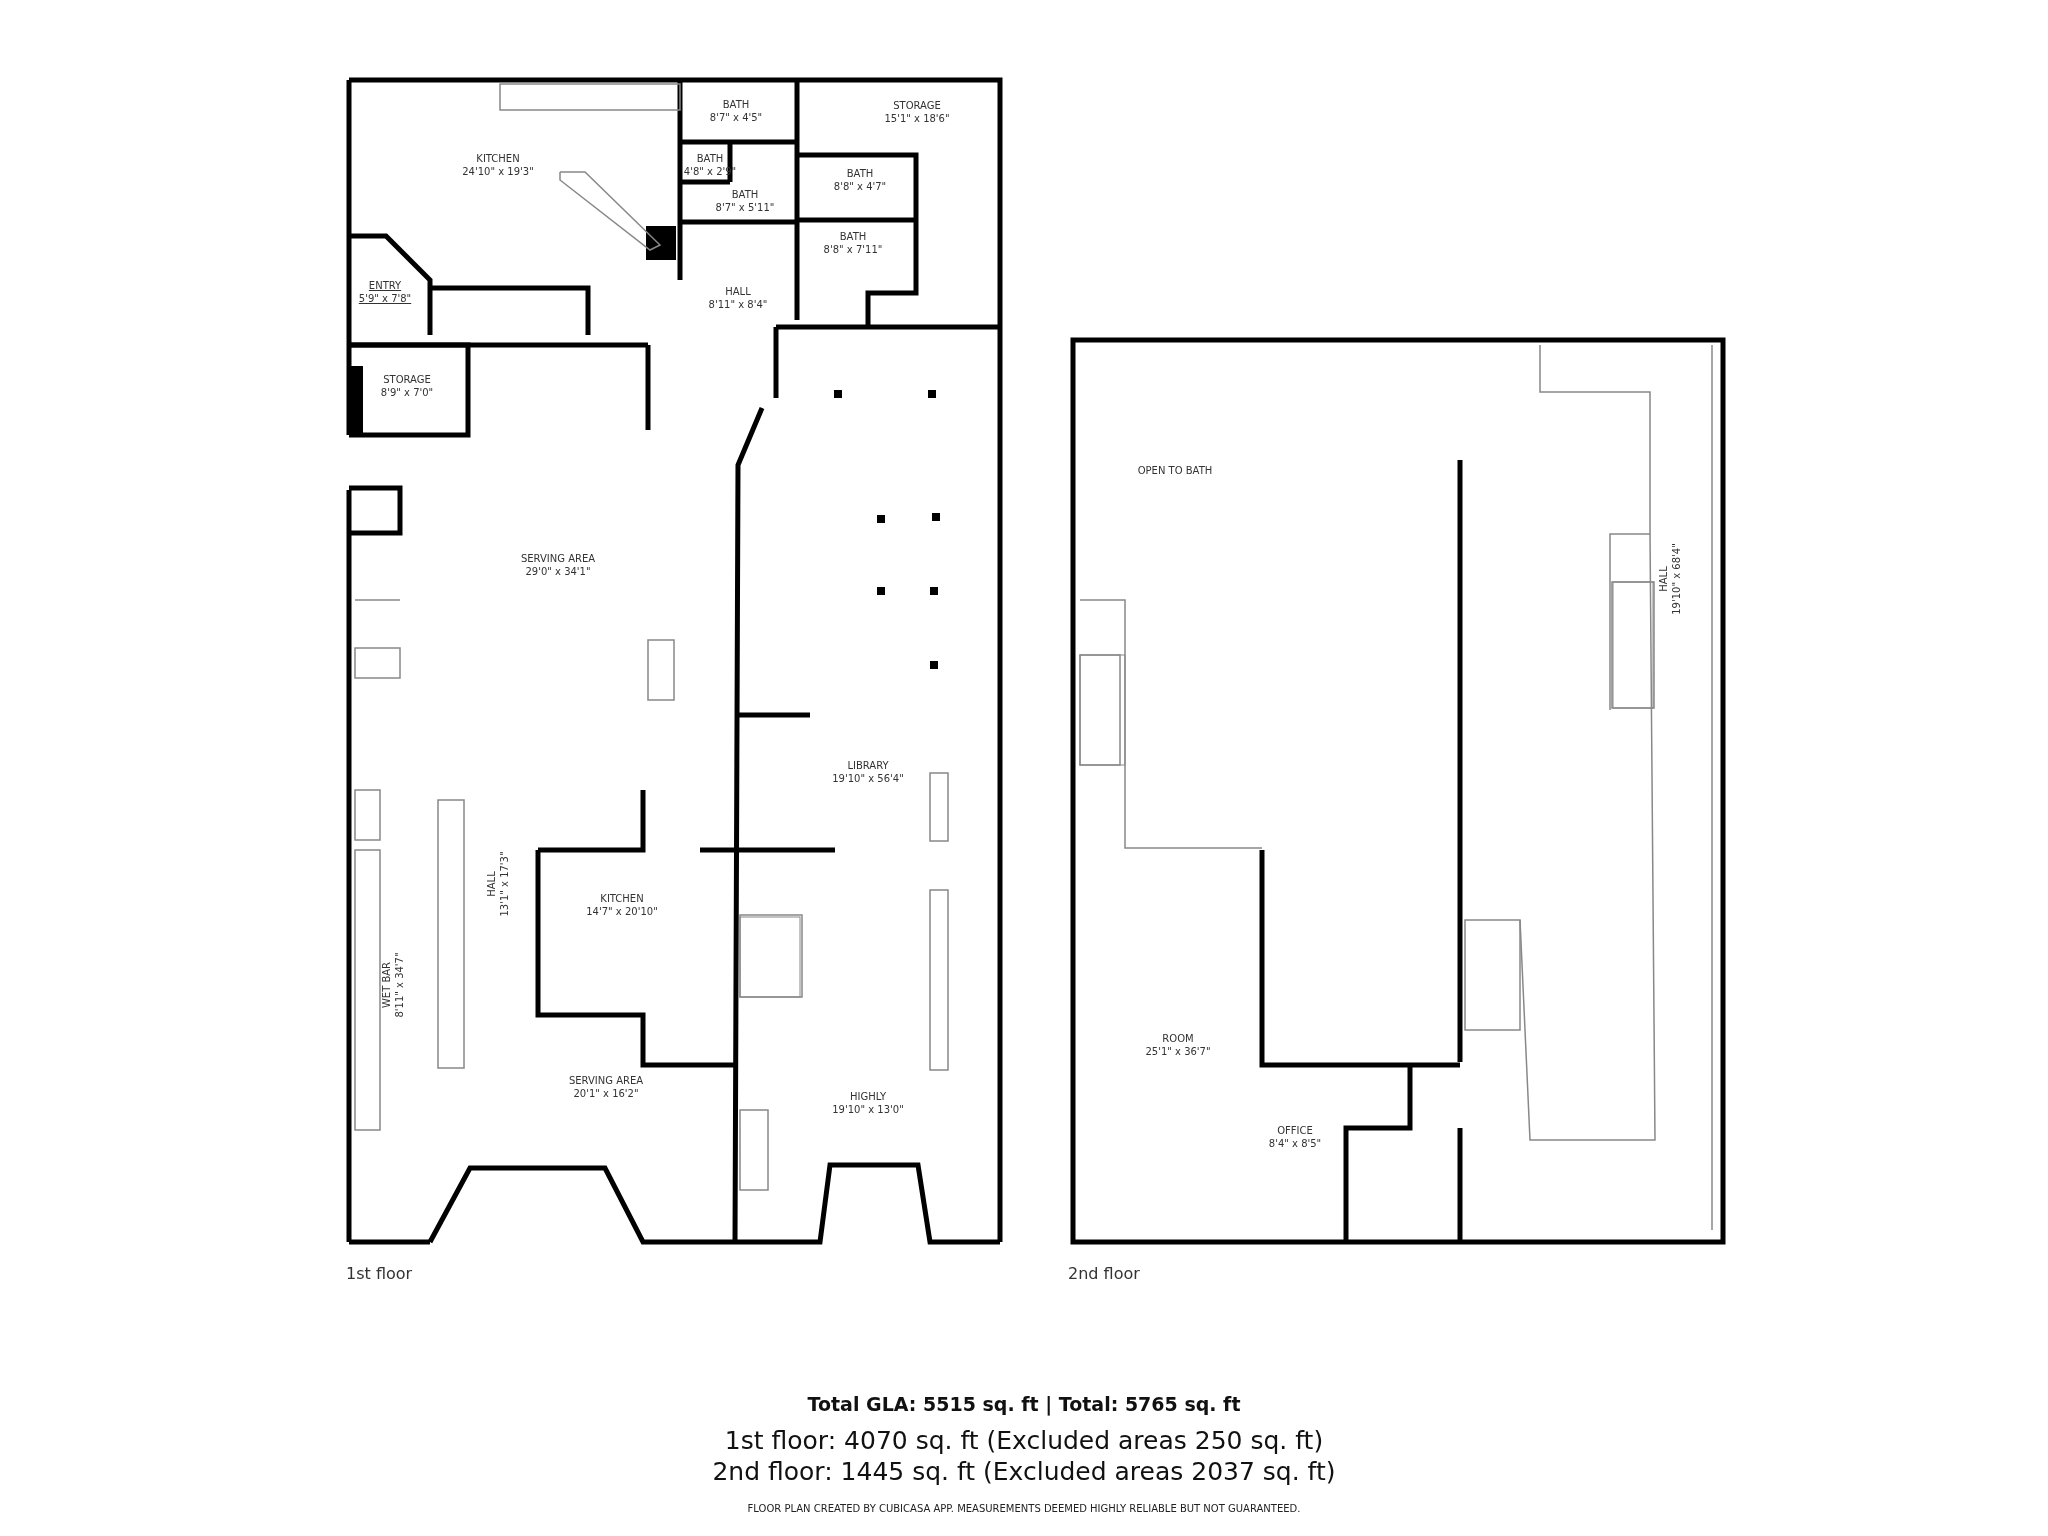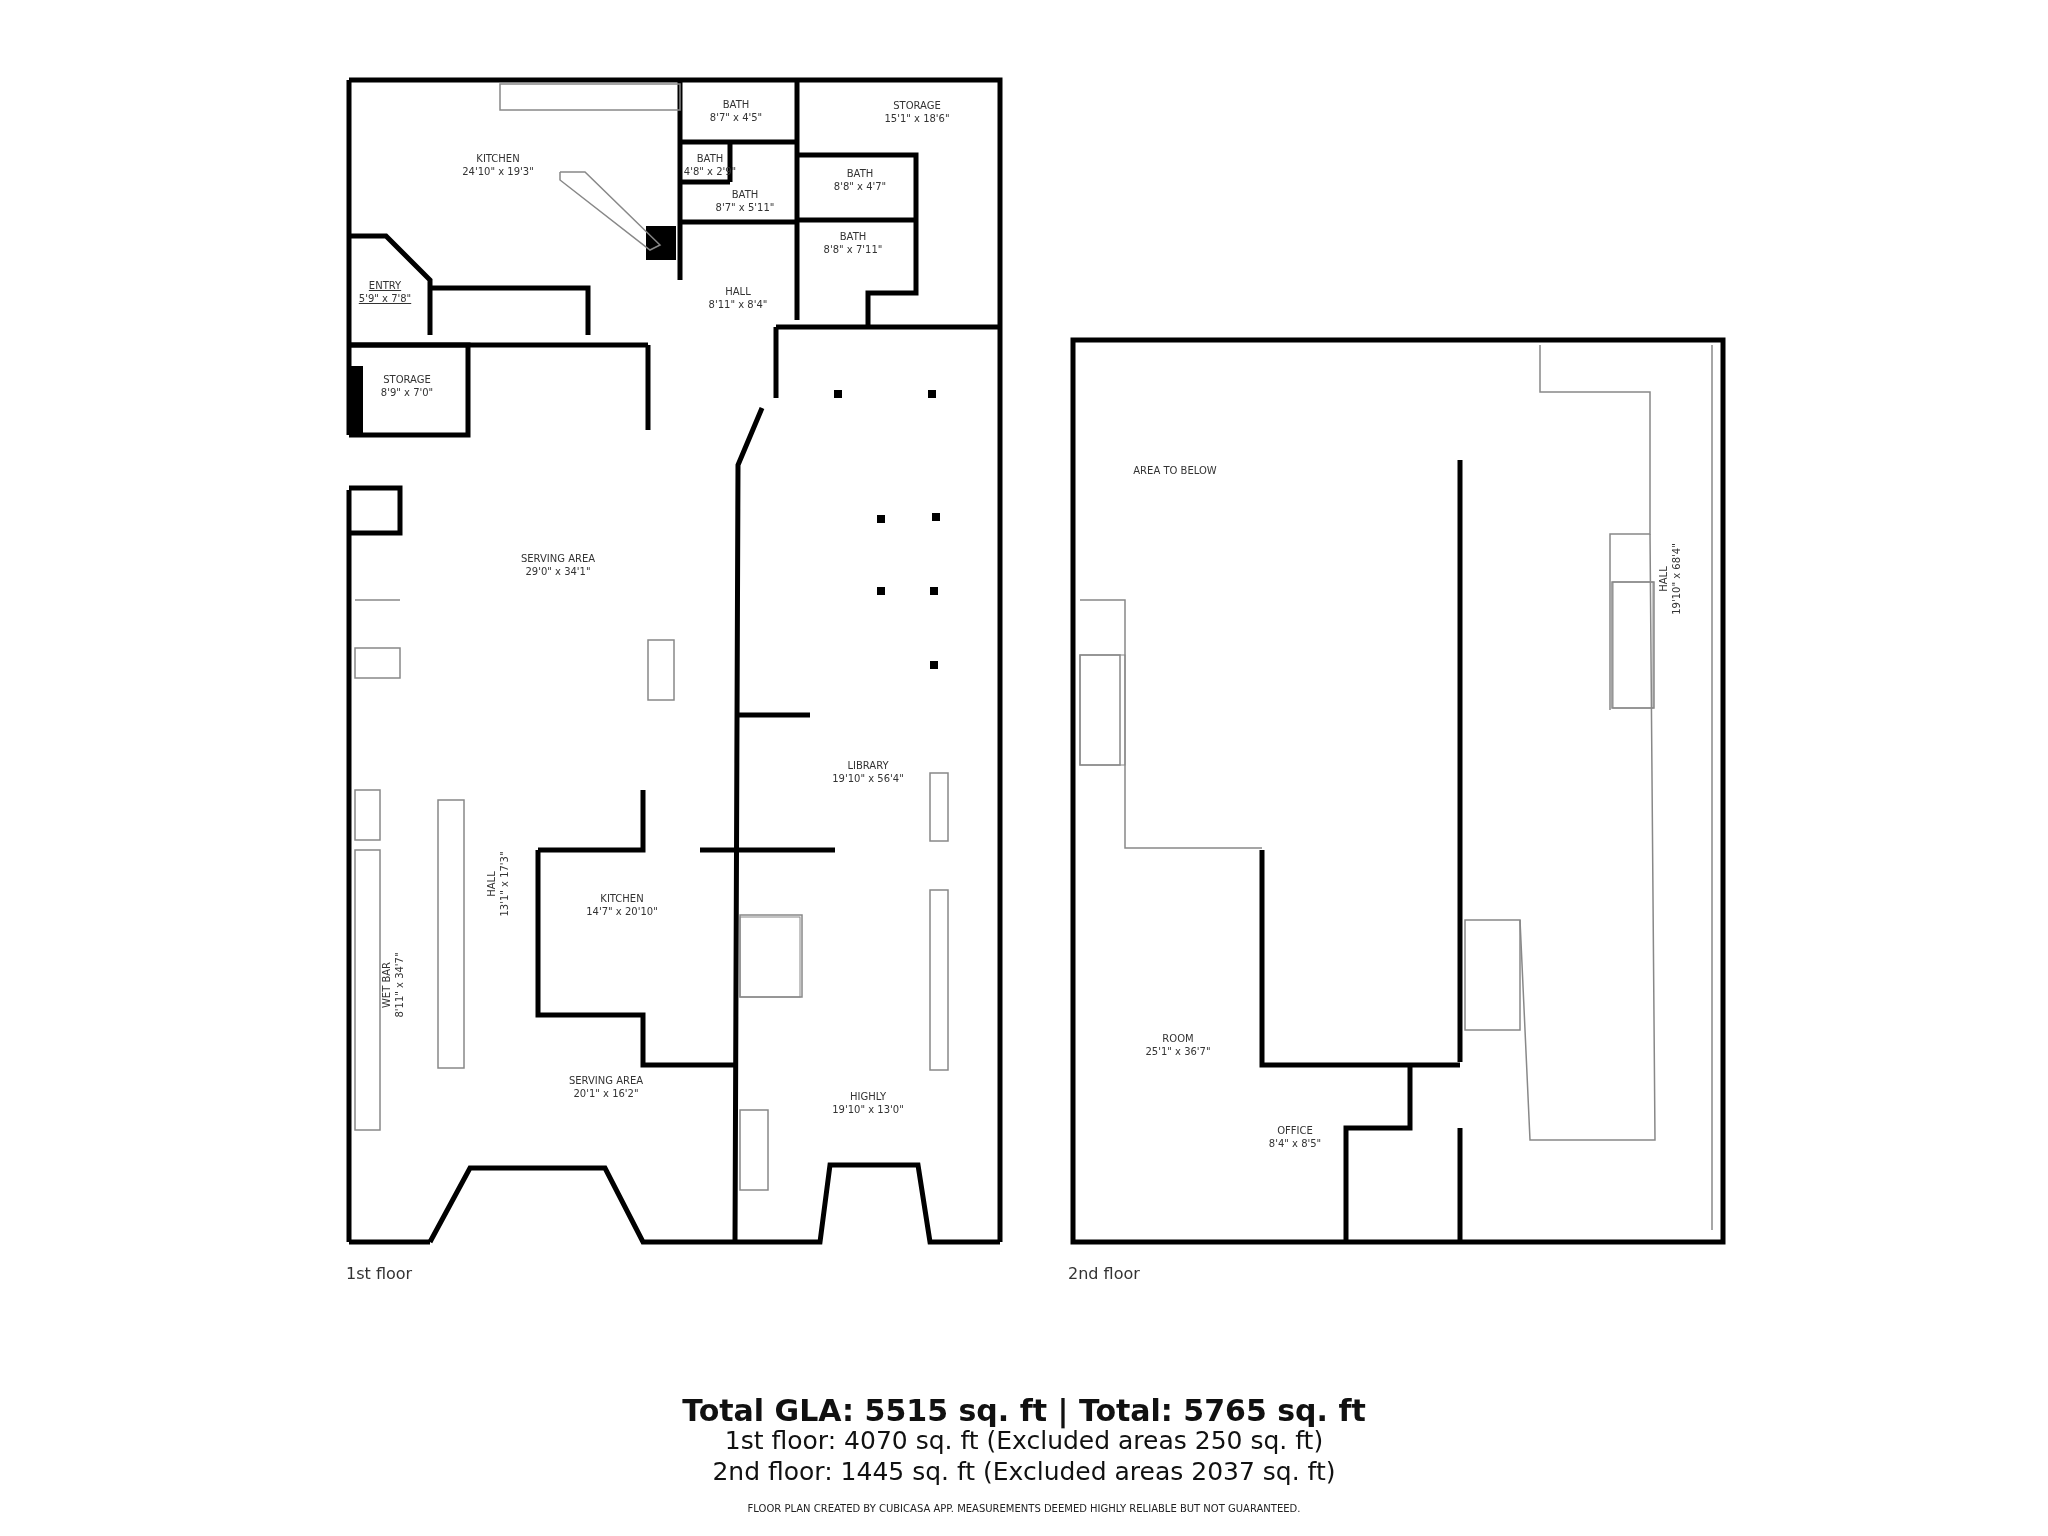--- a/index.html
+++ b/index.html
@@ -2,21 +2,21 @@
 <html><head>
 <meta charset="utf-8">
 <style>
   html,body{margin:0;padding:0;background:#ffffff;}
   body{width:2048px;height:1536px;position:relative;overflow:hidden;font-family:"DejaVu Sans","Liberation Sans",sans-serif;color:#222;}
   .plan{position:absolute;left:0;top:0;width:2048px;height:1536px;}
   .lbl{position:absolute;text-align:center;font-size:10px;line-height:13px;color:#333;transform:translate(-50%,-50%);white-space:nowrap;}
   .lbl.rot{transform:translate(-50%,-50%) rotate(-90deg);}
   .floor-cap{position:absolute;font-size:16px;color:#333;}
   .summary{position:absolute;left:0;width:2048px;text-align:center;color:#111;}
-  .sum-total{top:1393px;font-size:30px;font-weight:bold;}
+  .sum-total{top:1393px;font-size:19px;font-weight:bold;}
   .sum-line{font-size:25px;}
   .sum-1{top:1426px;}
   .sum-2{top:1457px;}
   .disclaimer{position:absolute;left:0;width:2048px;top:1503px;text-align:center;font-size:10px;color:#222;}
 </style>
 </head>
 <body>
 
 <svg class="plan" viewBox="0 0 2048 1536" xmlns="http://www.w3.org/2000/svg">
   <g fill="none" stroke="#000" stroke-width="5">
@@ -170,21 +170,21 @@
 <div class="lbl" style="left:606px;top:1087px;">
   <div>SERVING AREA</div>
   <div>20'1" x 16'2"</div>
 </div>
 <div class="lbl" style="left:868px;top:1103px;">
   <div>HIGHLY</div>
   <div>19'10" x 13'0"</div>
 </div>
 
 <div class="lbl" style="left:1175px;top:470px;">
-  <div>AREA TO BELOW</div>
+  <div>OPEN TO BATH</div>
 </div>
 <div class="lbl rot" style="left:1670px;top:579px;">
   <div>HALL</div>
   <div>19'10" x 68'4"</div>
 </div>
 <div class="lbl" style="left:1178px;top:1045px;">
   <div>ROOM</div>
   <div>25'1" x 36'7"</div>
 </div>
 <div class="lbl" style="left:1295px;top:1137px;">

